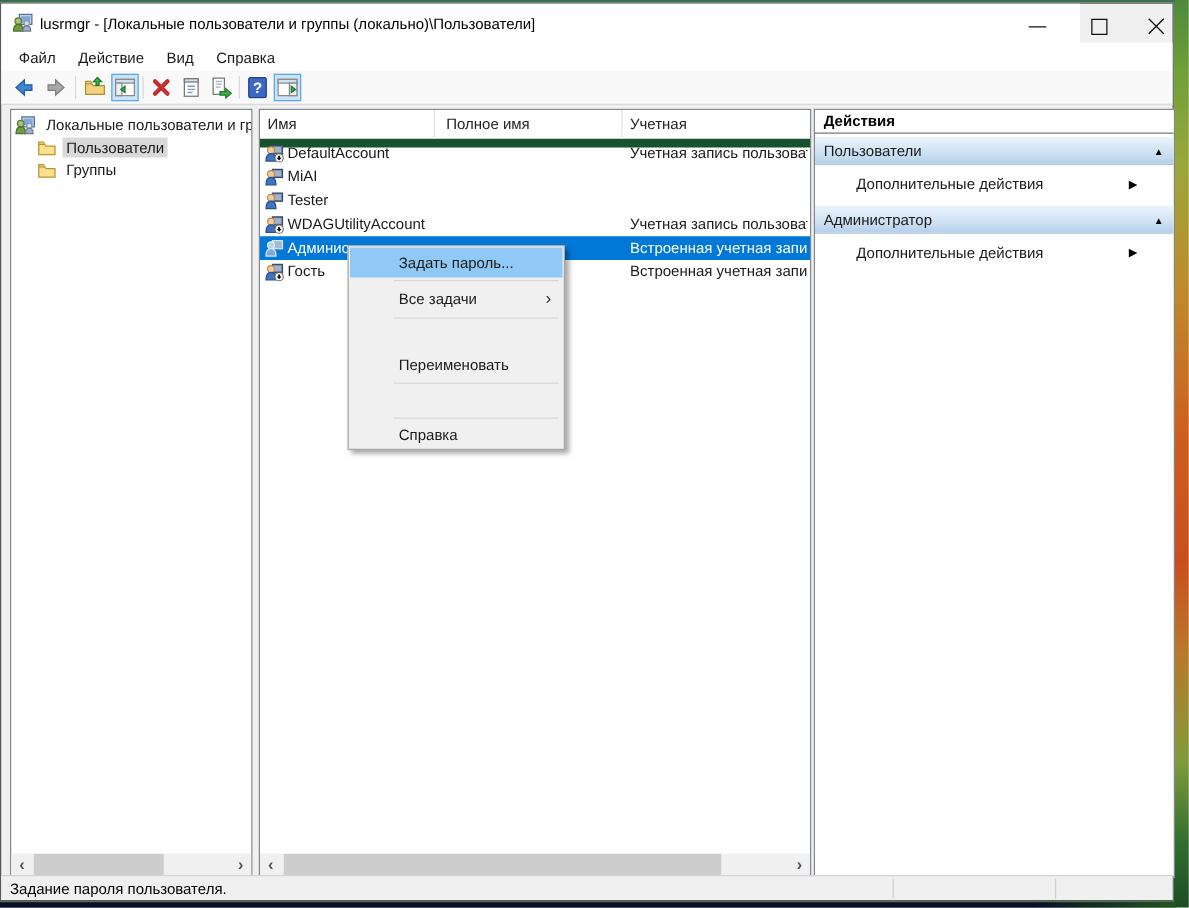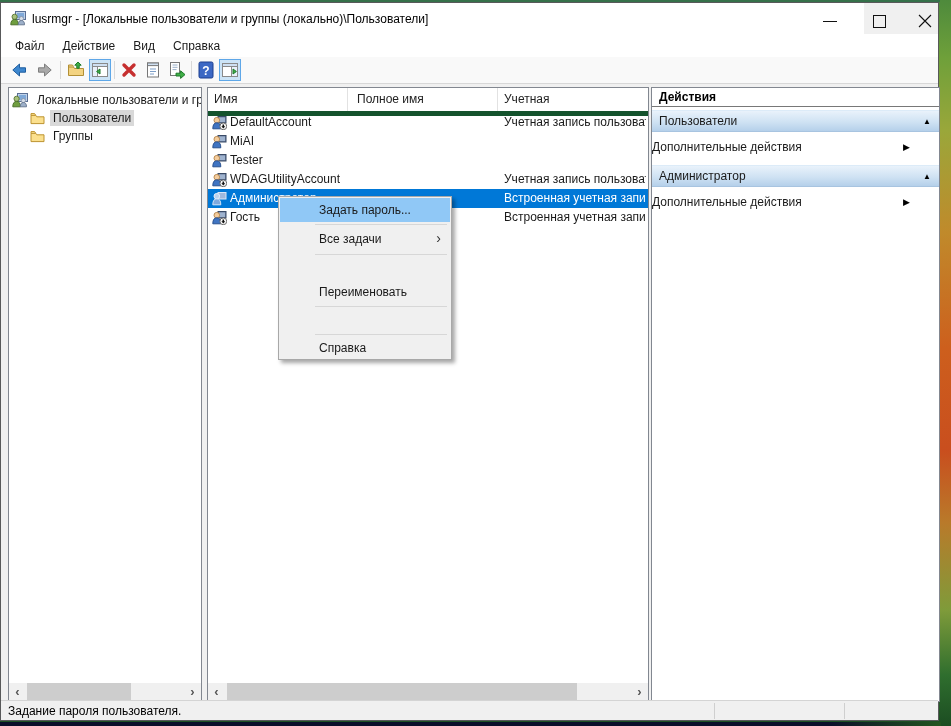--- a/index.html
+++ b/index.html
@@ -33,21 +33,21 @@
   .tree-panel{left:7px;top:84px;width:194px;height:614px;}
   .list-panel{left:206px;top:84px;width:442px;height:614px;}
   .actions-panel{left:650px;top:84px;width:289px;height:615px;}
 
   
   .tree-row{position:absolute;height:18px;display:flex;align-items:center;white-space:nowrap;font-size:12px;color:#1a1a1a;}
   .tree-label-sel{background:#d9d9d9;padding:1px 3px;}
   .tree-label{padding:1px 3px;}
 
   
-  .list-header{position:absolute;left:0;top:0;width:440px;height:23px;background:#fff;border-bottom:5px solid #14532d;font-size:12px;color:#222;}
+  .list-header{position:absolute;left:0;top:0;width:440px;height:23px;background:#fff;border-bottom:7px solid #14532d;font-size:12px;color:#222;}
   .col-label{position:absolute;top:4px;white-space:nowrap;}
   .col-div{position:absolute;top:0;width:1px;height:23px;background:#e2e2e2;}
   .list-row{position:absolute;left:0;width:440px;height:19px;font-size:12px;color:#1a1a1a;white-space:nowrap;}
   .list-row .cell-name{position:absolute;left:22px;top:2px;}
   .list-row .cell-desc{position:absolute;left:296px;top:2px;overflow:hidden;width:142px;}
   .list-row .row-icon{position:absolute;left:4px;top:2px;}
   .list-row.selected{background:var(--color-selection,#0078d7);color:#fff;}
 
   
   .hscroll{position:absolute;left:0;bottom:0;height:17px;background:#f0f0f0;width:100%;}
@@ -67,21 +67,21 @@
 
   
   .ap-title{position:absolute;left:0;top:0;width:287px;height:19px;border-bottom:1px solid #787878;
       font-size:12px;font-weight:bold;color:#000;display:flex;align-items:center;padding-left:7px;box-sizing:border-box;background:#fff;}
   .ap-section{position:absolute;left:0;width:287px;height:22px;
       background:linear-gradient(180deg,#e9f2fb 0%,#cfe2f3 55%,#b5d0ea 100%);
       border-top:1px solid #dcebf8;border-bottom:1px solid #a8c4e0;box-sizing:border-box;
       font-size:12px;color:#1a1a1a;display:flex;align-items:center;padding-left:7px;}
   .ap-caret{position:absolute;right:8px;font-size:8px;color:#000;}
   .ap-item{position:absolute;left:0;width:266px;height:28px;background:#fff;font-size:12px;color:#1a1a1a;
-      display:flex;align-items:center;box-sizing:border-box;text-align:right;}
+      display:flex;align-items:center;padding-left:33px;box-sizing:border-box;text-align:right;}
   .ap-arrow{position:absolute;right:8px;font-size:9px;color:#000;}
 
   
   .statusbar{left:0;top:697px;width:937px;height:20px;background:#f0f0f0;border-top:1px solid #d4d4d4;box-sizing:border-box;}
   .status-text{position:absolute;left:7px;top:3px;font-size:12px;color:#000;white-space:nowrap;}
   .status-div{position:absolute;top:2px;width:1px;height:16px;background:#cfcfcf;}
 
   .icon{display:inline-block;line-height:0;}
 </style>
 </head>

